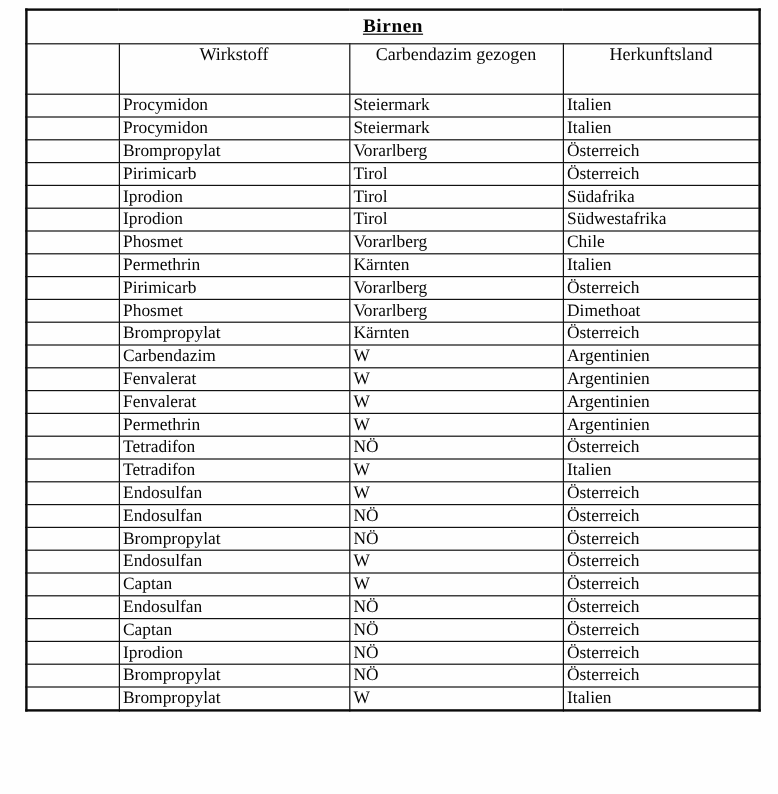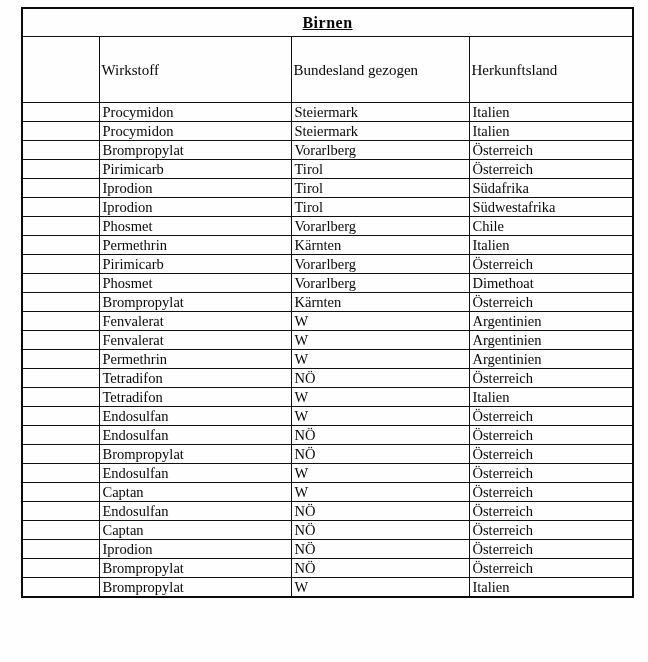--- a/index.html
+++ b/index.html
@@ -43,22 +43,22 @@
   }
   .doc-title {
     font-weight: bold;
     text-decoration: underline;
     font-size: 16px;
     letter-spacing: 0.5px;
   }
   tr.header-row th {
     height: 40px;
     vertical-align: top;
-    padding: 25px 2px 0 2px;
-    text-align: left;
+    padding: 1px 2px 0 2px;
+    text-align: center;
     font-weight: normal;
     font-size: 15px;
   }
   tr.data-row td {
     height: 18px;
     font-size: 14.5px;
     line-height: 1;
     vertical-align: middle;
     padding: 0 3px;
     text-align: left;
@@ -81,21 +81,21 @@
     </colgroup>
     <thead>
       <tr class="title-row">
         <th colspan="4">
           <span class="doc-title">Birnen</span>
         </th>
       </tr>
       <tr class="header-row">
         <th></th>
         <th>Wirkstoff</th>
-        <th>Bundesland gezogen</th>
+        <th>Carbendazim gezogen</th>
         <th>Herkunftsland</th>
       </tr>
     </thead>
     <tbody id="table-body">
         <tr class="data-row">
           <td></td>
           <td>Procymidon</td>
           <td>Steiermark</td>
           <td>Italien</td>
         </tr>
@@ -151,20 +151,26 @@
           <td></td>
           <td>Phosmet</td>
           <td>Vorarlberg</td>
           <td>Dimethoat</td>
         </tr>
         <tr class="data-row">
           <td></td>
           <td>Brompropylat</td>
           <td>Kärnten</td>
           <td>Österreich</td>
+        </tr>
+        <tr class="data-row">
+          <td></td>
+          <td>Carbendazim</td>
+          <td>W</td>
+          <td>Argentinien</td>
         </tr>
         <tr class="data-row">
           <td></td>
           <td>Fenvalerat</td>
           <td>W</td>
           <td>Argentinien</td>
         </tr>
         <tr class="data-row">
           <td></td>
           <td>Fenvalerat</td>

